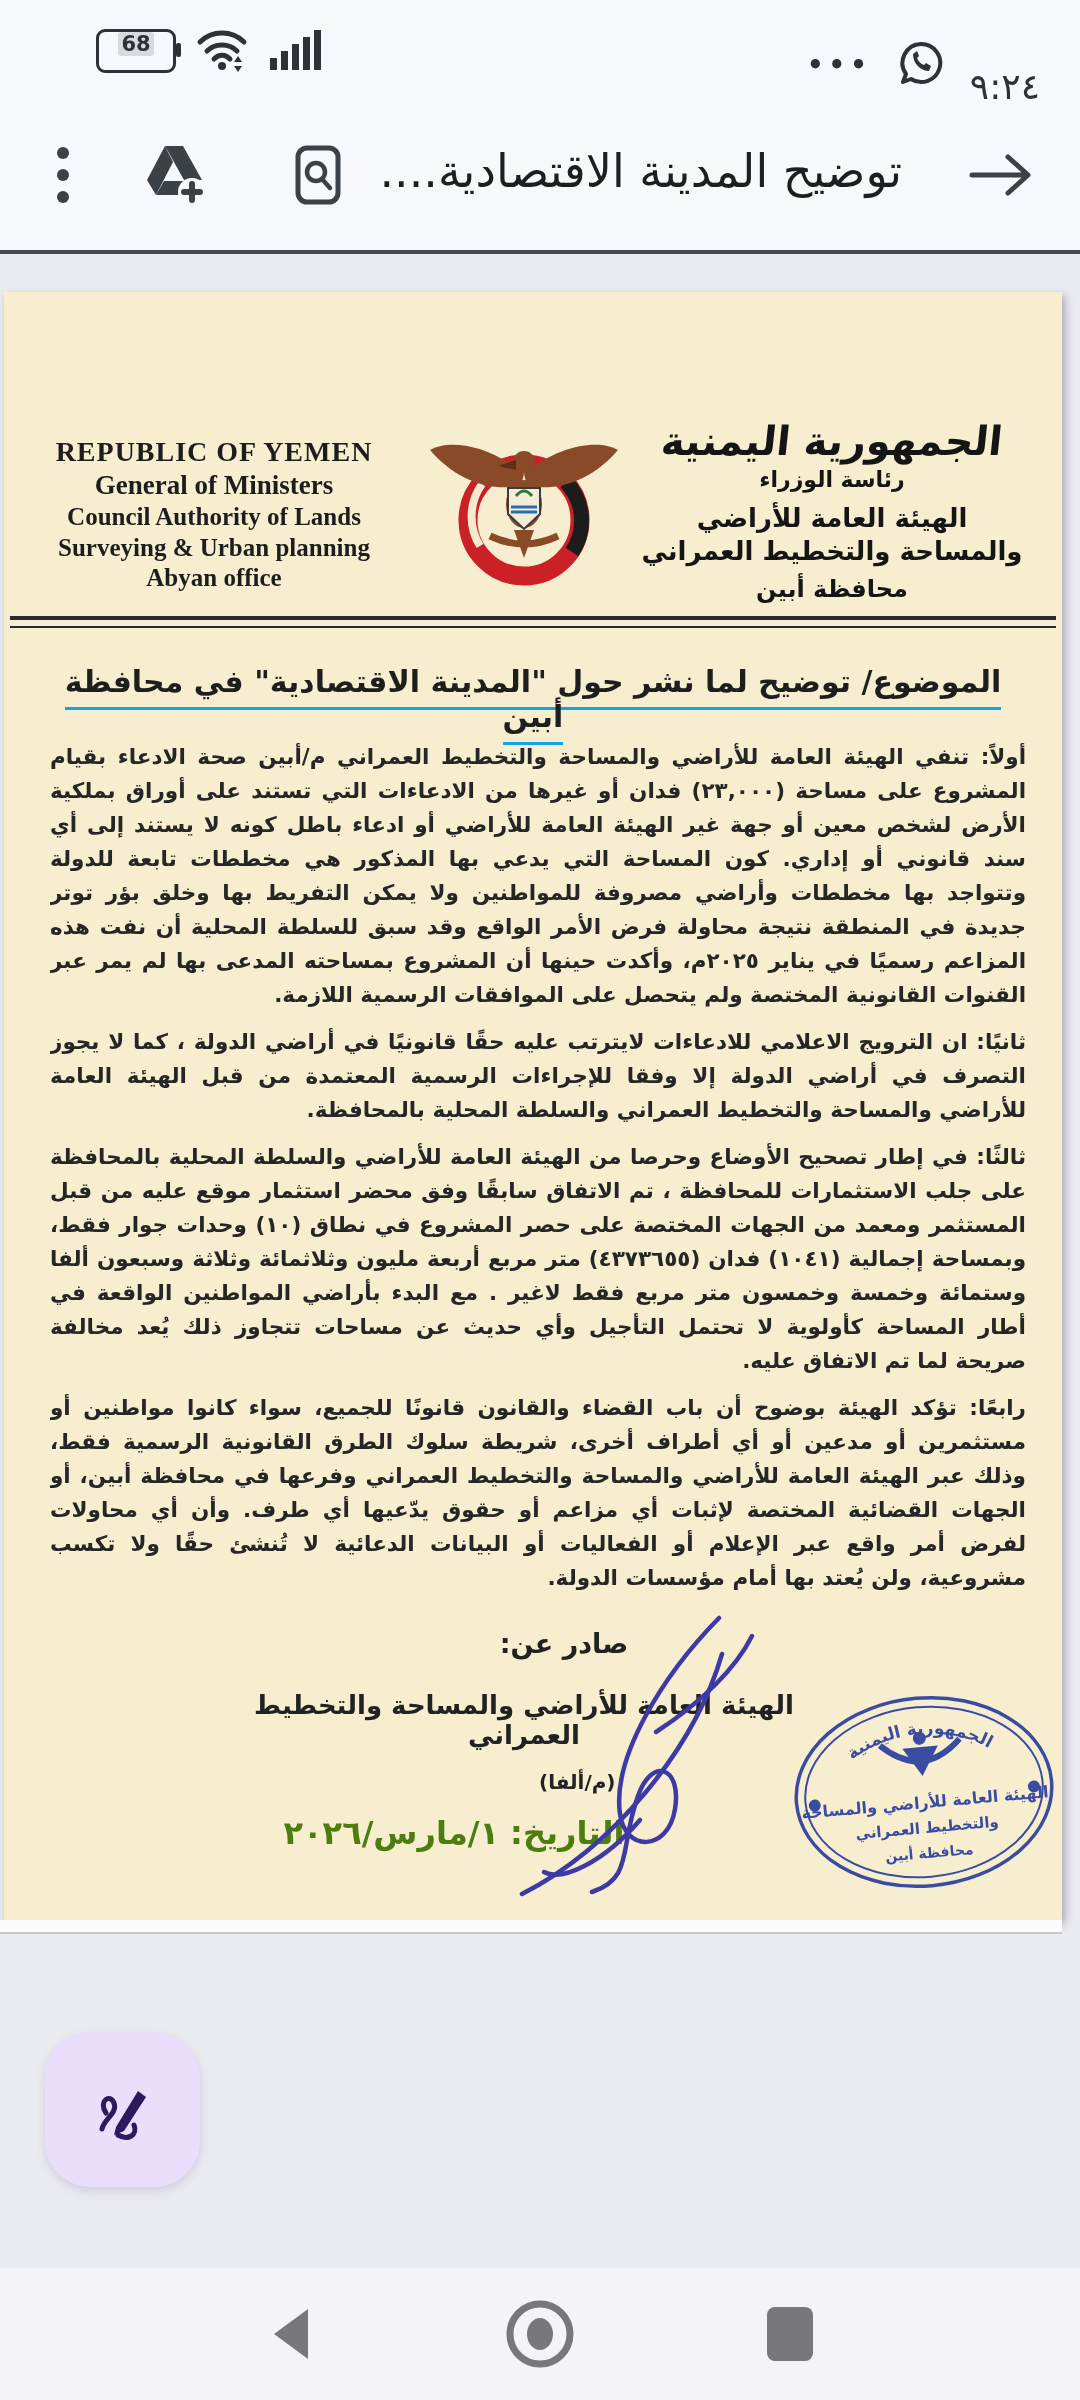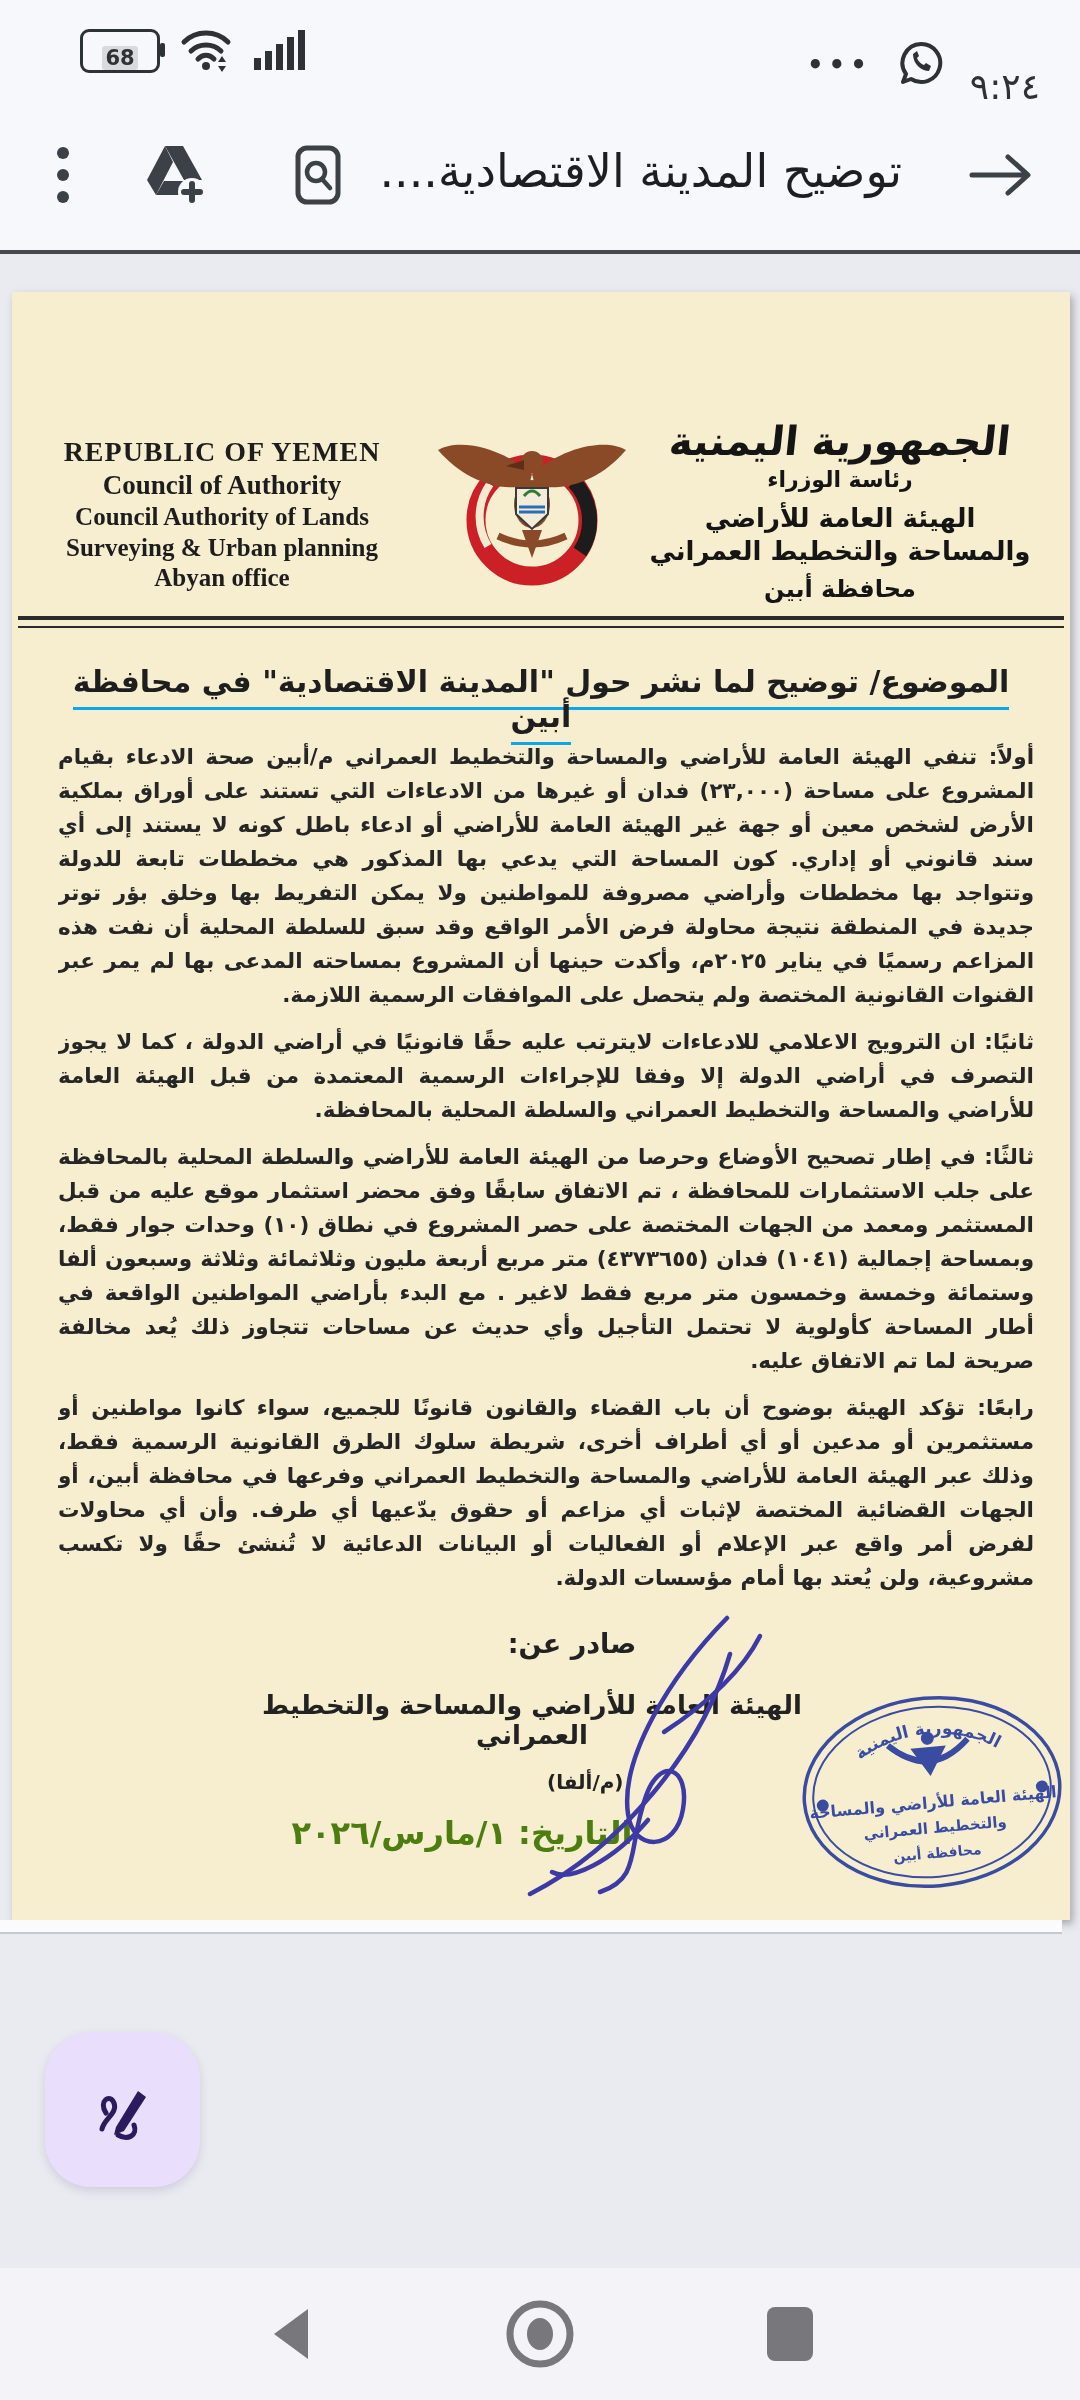--- a/index.html
+++ b/index.html
@@ -5,35 +5,35 @@
   html,body{margin:0;padding:0;width:1080px;height:2400px;overflow:hidden;
     font-family:"DejaVu Sans",sans-serif;background:#eaebf0;}
   .abs{position:absolute;}
   #screen{position:relative;width:1080px;height:2400px;}
 
   
   #status-bar{top:0;left:0;width:1080px;height:100px;background:#f7f8fb;}
   .sb-left{position:absolute;left:80px;top:26px;display:flex;align-items:center;gap:20px;}
   .sb-right{position:absolute;right:40px;top:22px;display:flex;align-items:center;gap:26px;}
   .battery{position:relative;width:74px;height:38px;border:3px solid #2e3136;border-radius:9px;
-    display:flex;align-items:flex-end;justify-content:center;}
+    display:flex;align-items:flex-start;justify-content:center;margin-left:16px;}
   .battery .nub{position:absolute;right:-8px;top:11px;width:5px;height:14px;background:#2e3136;border-radius:2px;}
   .battery span{font-size:21px;font-weight:bold;color:#2e3136;background:#d9dade;padding:0 3px;border-radius:3px;}
   .more-dots{font-size:26px;letter-spacing:5px;color:#2e3136;font-weight:bold;}
   .time-txt{font-size:36px;color:#2e3136;margin-top:44px;}
 
   
   #toolbar{top:100px;left:0;width:1080px;height:150px;background:#f7f8fb;}
   #toolbar-shadow{top:250px;left:0;width:1080px;height:4px;background:#47474d;}
   #tb-title{position:absolute;right:178px;top:44px;font-size:46px;color:#1c1e21;
     direction:rtl;white-space:nowrap;}
 
   
   #page-bg{top:254px;left:0;width:1080px;height:2014px;background:#eaebf0;}
-  #paper{top:292px;left:12px;width:1058px;height:1628px;background:#f7eed0;
+  #paper{top:292px;left:4px;width:1058px;height:1628px;background:#f7eed0;
     box-shadow:3px 4px 8px rgba(60,60,70,.38);}
   #paper-edge{top:1920px;left:0;width:1062px;height:12px;background:#fbfbfd;border-bottom:2px solid #c7c8cd;}
 
   
   .lh-en{position:absolute;left:50px;top:143px;width:320px;text-align:center;
     font-family:"Liberation Serif",serif;color:#1d1d1d;font-weight:bold;line-height:1.22;}
   .lh-en .l1{font-size:28px;letter-spacing:1px;}
   .lh-en .l2{font-size:27px;}
   .lh-en .l3,.lh-en .l4{font-size:25px;}
   .lh-en .l5{font-size:25px;}
@@ -148,21 +148,21 @@
     </span>
   </div>
   <div id="toolbar-shadow" class="abs"></div>
 
   <div id="page-bg" class="abs"></div>
 
   <div id="paper" class="abs">
 
     <div class="lh-en">
       <div class="l1">REPUBLIC OF YEMEN</div>
-      <div class="l2">Council of Authority</div>
+      <div class="l2">General of Ministers</div>
       <div class="l3">Council Authority of Lands</div>
       <div class="l4">Surveying &amp; Urban planning</div>
       <div class="l5">Abyan office</div>
     </div>
 
     <span class="abs" style="left:420px;top:120px;">
       <svg width="200" height="190" viewBox="0 0 200 190">
         <circle cx="100" cy="108" r="56" fill="none" stroke="#cc2027" stroke-width="19"></circle>
         <path d="M142 70 A56 56 0 0 1 148 140" fill="none" stroke="#1c1c1c" stroke-width="15"></path>
         <path d="M58 72 A56 56 0 0 0 56 134" fill="none" stroke="#f3ead0" stroke-width="8"></path>

